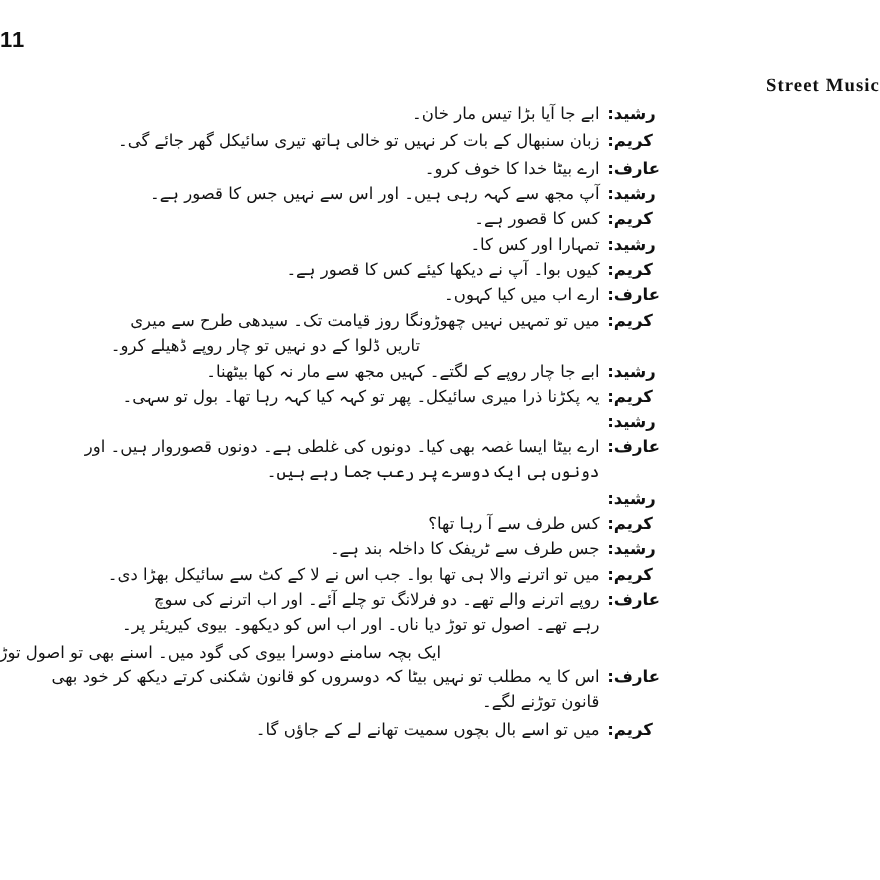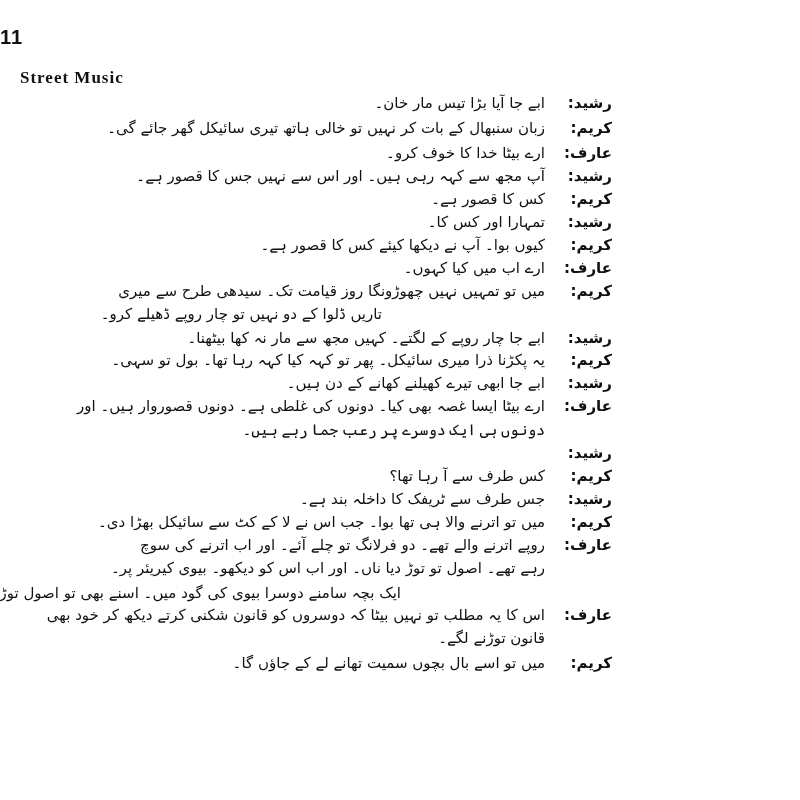--- a/index.html
+++ b/index.html
@@ -1,21 +1,21 @@
 <!DOCTYPE html>
 <html><head>
 <meta charset="utf-8">
 <style>
   html, body { margin: 0; padding: 0; background: #ffffff; }
   body { width: 800px; height: 800px; position: relative; overflow: hidden; font-family: "DejaVu Sans", sans-serif; color: #111; }
   .page-number { position: absolute; top: 26px; left: 0; width: 800px; font-family: "Liberation Sans", sans-serif; font-weight: bold; font-size: 20px; letter-spacing: 1px; }
-  .title { position: absolute; top: 68px; left: 0; width: 800px; text-align: left; font-family: "Liberation Serif", serif; font-weight: bold; font-size: 17px; letter-spacing: 1px; padding-left: 20px; box-sizing: border-box; }
+  .title { position: absolute; top: 68px; left: 0; width: 800px; text-align: right; font-family: "Liberation Serif", serif; font-weight: bold; font-size: 17px; letter-spacing: 1px; padding-left: 20px; box-sizing: border-box; }
   .dialogue { position: absolute; top: 92px; left: 0; width: 800px; }
   .line { position: absolute; height: 23px; direction: rtl; white-space: nowrap; }
-  .speaker { position: absolute; left: 552px; width: 60px; text-align: right; font-size: 15px; font-weight: bold; line-height: 23px; direction: rtl; }
+  .speaker { position: absolute; left: 552px; width: 60px; text-align: left; font-size: 15px; font-weight: bold; line-height: 23px; direction: rtl; }
   .text { position: absolute; right: 255px; max-width: 320px; text-align: left; font-size: 15px; line-height: 23px; direction: rtl; }
   .text.full { left: 226px; text-align: justify; text-align-last: justify; }
 </style>
 </head>
 <body>
 
 <div class="page-number">11</div>
 <div class="title">Street Music</div>
 
 <div class="dialogue" id="dialogue">
@@ -62,21 +62,20 @@
     <div class="line" style="top: 235px; left: 0px; width: 800px;">
       <span class="speaker">رشید:</span>
       <span class="text">ابے جا چار روپے کے لگتے۔ کہیں مجھ سے مار نہ کھا بیٹھنا۔</span>
     </div>
     <div class="line" style="top: 257px; left: 0px; width: 800px;">
       <span class="speaker">کریم:</span>
       <span class="text">یہ پکڑنا ذرا میری سائیکل۔ پھر تو کہہ کیا کہہ رہا تھا۔ بول تو سہی۔</span>
     </div>
     <div class="line" style="top: 280px; left: 0px; width: 800px;">
       <span class="speaker">رشید:</span>
-      <span class="text">ابے جا ابھی تیرے کھیلنے کھانے کے دن ہیں۔</span>
     </div>
     <div class="line" style="top: 303px; left: 0px; width: 800px;">
       <span class="speaker">عارف:</span>
       <span class="text full">ارے بیٹا ایسا غصہ بھی کیا۔ دونوں کی غلطی ہے۔ دونوں قصوروار ہیں۔ اور</span>
     </div>
     <div class="line" style="top: 327px; left: 0px; width: 800px; font-family: Liberation Serif, serif;">
       <span class="speaker"></span>
       <span class="text">دونوں ہی ایک دوسرے پر رعب جما رہے ہیں۔</span>
     </div>
     <div class="line" style="top: 350px; left: 0px; width: 800px;">

